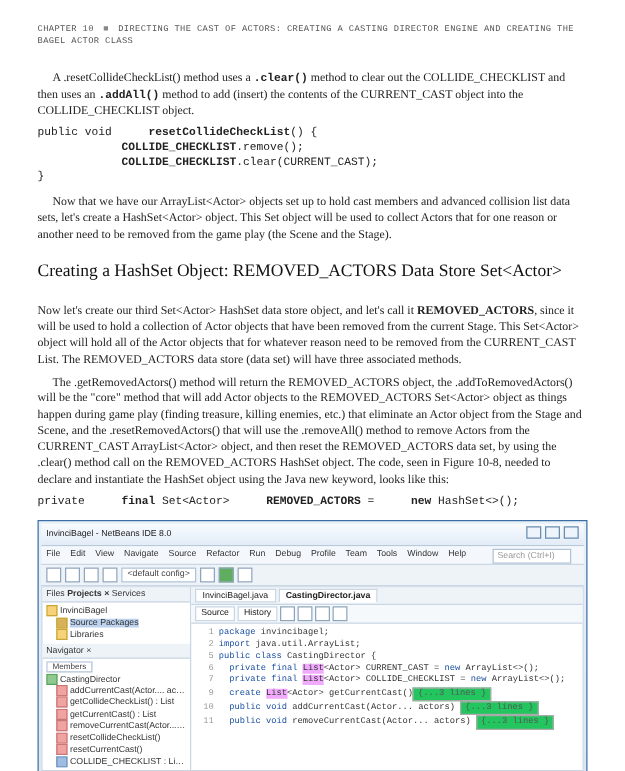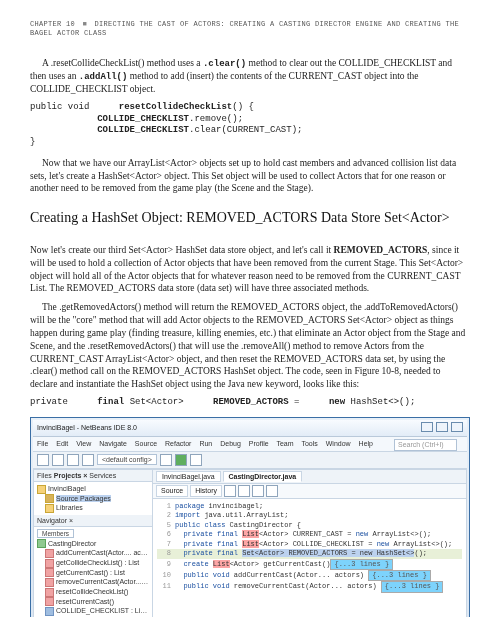--- a/index.html
+++ b/index.html
@@ -83,31 +83,31 @@
   .ide-body{display:flex;background:#fff;border:1px solid #c9d6e4;}
   .ide-left{width:118px;border-right:1px solid #c9d6e4;display:flex;flex-direction:column;}
   .panel-head{background:#eef3f8;border-bottom:1px solid #c9d6e4;padding:1px 3px;font-size:7px;color:#333;}
   .panel-body{padding:2px 3px;font-size:7px;color:#333;line-height:1.3;}
   .tree-row{white-space:nowrap;overflow:hidden;text-overflow:ellipsis;}
   .tree-ico{display:inline-block;width:7px;height:7px;background:#f6d27a;border:1px solid #c9a635;margin-right:2px;vertical-align:middle;}
   .tree-ico.pkg{background:#d7b25a;}
   .tree-ico.cls{background:#8fc98f;border-color:#5ca35c;}
   .tree-ico.m{background:#f0a3a3;border-color:#c77;}
   .tree-ico.f{background:#9fbde0;border-color:#6f93c2;}
-  .hl-y{background:#fca5a5;}
+  .hl-y{background:#f0abfc;}
   .hl-b{background:#bcd2ef;}
   .ide-right{flex:1;display:flex;flex-direction:column;}
   .ed-tabs{background:#eef3f8;border-bottom:1px solid #c9d6e4;padding:1px 3px;display:flex;gap:2px;}
   .ed-tab{border:1px solid #c9d6e4;background:#fff;padding:0 5px;font-size:7px;}
   .ed-tab.active{background:#fff;border-bottom:1px solid #fff;font-weight:bold;}
   .ed-tools{background:#f6f9fc;border-bottom:1px solid #c9d6e4;padding:1px 3px;display:flex;gap:2px;}
   .ed-content{padding:3px 4px;font-family:'Courier New',monospace;font-size:7px;line-height:1.35;color:#333;}
   .ln{display:inline-block;width:14px;color:#999;text-align:right;margin-right:4px;}
   .kw{color:#1a4fa0;}
-  .argbox{display:inline-block;border:1px solid #aaa;background:#7dd3fc;padding:0 3px;color:#555;}
+  .argbox{display:inline-block;border:1px solid #aaa;background:#22c55e;padding:0 3px;color:#555;}
   .hl-line{background:#e8f0d8;}
   .sel-bg{background:#bcd2ef;}
   .ed-btab{border:1px solid #c9d6e4;background:#fff;padding:0 4px;}
 </style>
 </head>
 <body>
 
 <div class="chapter-header">
   <span>CHAPTER 10</span>
   <span class="sq">■</span>
@@ -208,21 +208,20 @@
         <span class="tb-ico"></span>
         <span class="tb-ico"></span>
         <span class="tb-ico"></span>
       </div>
       <div class="ed-content">
         <div><span class="ln">1</span><span class="kw">package</span> invincibagel;</div>
         <div><span class="ln">2</span><span class="kw">import</span> java.util.ArrayList;</div>
         <div><span class="ln">5</span><span class="kw">public class</span> CastingDirector {</div>
         <div><span class="ln">6</span>&nbsp;&nbsp;<span class="kw">private final</span> <span class="hl-y">List</span>&lt;Actor&gt; CURRENT_CAST = <span class="kw">new</span> ArrayList&lt;&gt;();</div>
         <div><span class="ln">7</span>&nbsp;&nbsp;<span class="kw">private final</span> <span class="hl-y">List</span>&lt;Actor&gt; COLLIDE_CHECKLIST = <span class="kw">new</span> ArrayList&lt;&gt;();</div>
-        <div class="hl-line"><span class="ln">8</span>&nbsp;&nbsp;<span class="kw">private final</span> <span class="sel-bg">Set&lt;Actor&gt; REMOVED_ACTORS = new HashSet&lt;&gt;</span>();</div>
         <div><span class="ln">9</span>&nbsp;&nbsp;<span class="kw">create</span> <span class="hl-y">List</span>&lt;Actor&gt; getCurrentCast()<span class="argbox">{...3 lines }</span></div>
         <div><span class="ln">10</span>&nbsp;&nbsp;<span class="kw">public void</span> addCurrentCast(Actor... actors) <span class="argbox">{...3 lines }</span></div>
         <div><span class="ln">11</span>&nbsp;&nbsp;<span class="kw">public void</span> removeCurrentCast(Actor... actors) <span class="argbox">{...3 lines }</span></div>
 
       </div>
 
     </div>
   </div>
 </div>
 

